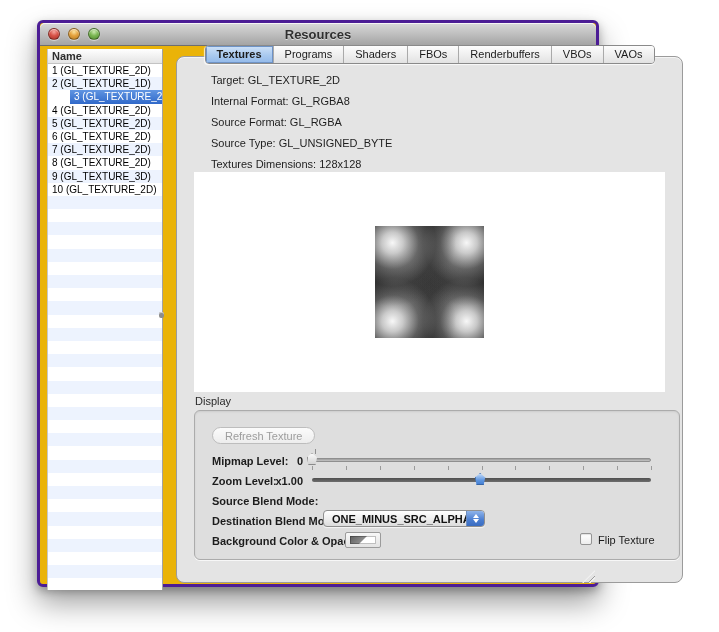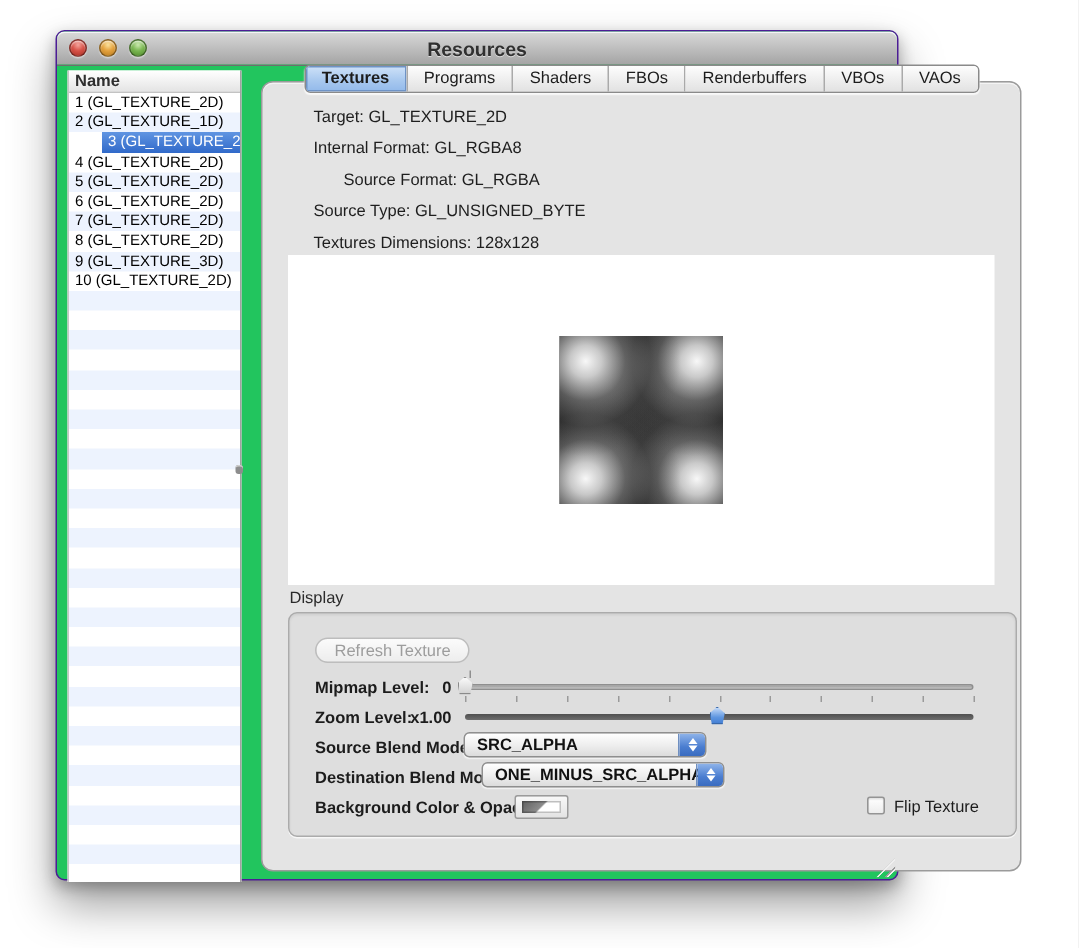--- a/index.html
+++ b/index.html
@@ -4,22 +4,22 @@
 <style>
   html,body{margin:0;padding:0;}
   body{
     width:719px;height:632px;background:#ffffff;overflow:hidden;position:relative;
     font-family:"Liberation Sans", sans-serif;
     -webkit-font-smoothing:antialiased;
   }
   
   .window{
     position:absolute;left:37px;top:20px;width:562px;height:567px;
-    border-radius:6px;background:#22c55e;
-    border:1px solid #4c1d95;
+    border-radius:6px;background:#eab308;
+    border:3px solid #4c1d95;
     box-shadow:0 16px 30px rgba(0,0,0,.38),0 4px 10px rgba(0,0,0,.28);
     box-sizing:border-box;
   }
   .titlebar{
     position:absolute;left:0;top:0;right:0;height:22px;
     border-radius:5px 5px 0 0;
     background:linear-gradient(#d9d9d9,#bcbcbc 55%,#a4a4a4);
     border-bottom:1px solid #6e6e6e;
     box-shadow:inset 0 1px 0 rgba(255,255,255,.75);
   }
@@ -241,21 +241,21 @@
           <span class="tab">Shaders</span>
           <span class="tab">FBOs</span>
           <span class="tab">Renderbuffers</span>
           <span class="tab">VBOs</span>
           <span class="tab">VAOs</span>
         </div>
 
       <div id="info-block">
           <div class="info-line" style="top: 17px;">Target: GL_TEXTURE_2D</div>
           <div class="info-line" style="top: 38px;">Internal Format: GL_RGBA8</div>
-          <div class="info-line" style="top: 59px; margin-left: 20px;">Source Format: GL_RGBA</div>
+          <div class="info-line" style="top: 59px;">Source Format: GL_RGBA</div>
           <div class="info-line" style="top: 80px;">Source Type: GL_UNSIGNED_BYTE</div>
           <div class="info-line" style="top: 101px;">Textures Dimensions: 128x128</div>
         </div>
 
       <div class="preview">
         <div class="texture"></div>
       </div>
 
       <div class="group-label">Display</div>
 
@@ -286,27 +286,20 @@
           </div>
 
         <span class="glbl" style="left:17px;top:64px;">Zoom Level:</span>
         <span class="gval" style="left:60px;top:64px;width:48px;">x1.00</span>
         <div class="slider" style="left:117px;top:61px;width:339px;">
           <div class="track-dark"></div>
           <div class="thumb blue" id="zoom-thumb" style="left: 49.6%;"></div>
         </div>
 
         <span class="glbl" style="left:17px;top:84px;">Source Blend Mode:</span>
-        <div class="popup" style="left:116px;top:79px;">
-          <span class="ptext">SRC_ALPHA</span>
-          <span class="parrows">
-              <i class="up"></i>
-              <i class="down"></i>
-            </span>
-        </div>
 
         <span class="glbl" style="left:17px;top:104px;">Destination Blend Mode:</span>
         <div class="popup" style="left:128px;top:99px;">
           <span class="ptext">ONE_MINUS_SRC_ALPHA</span>
           <span class="parrows">
               <i class="up"></i>
               <i class="down"></i>
             </span>
         </div>
 

